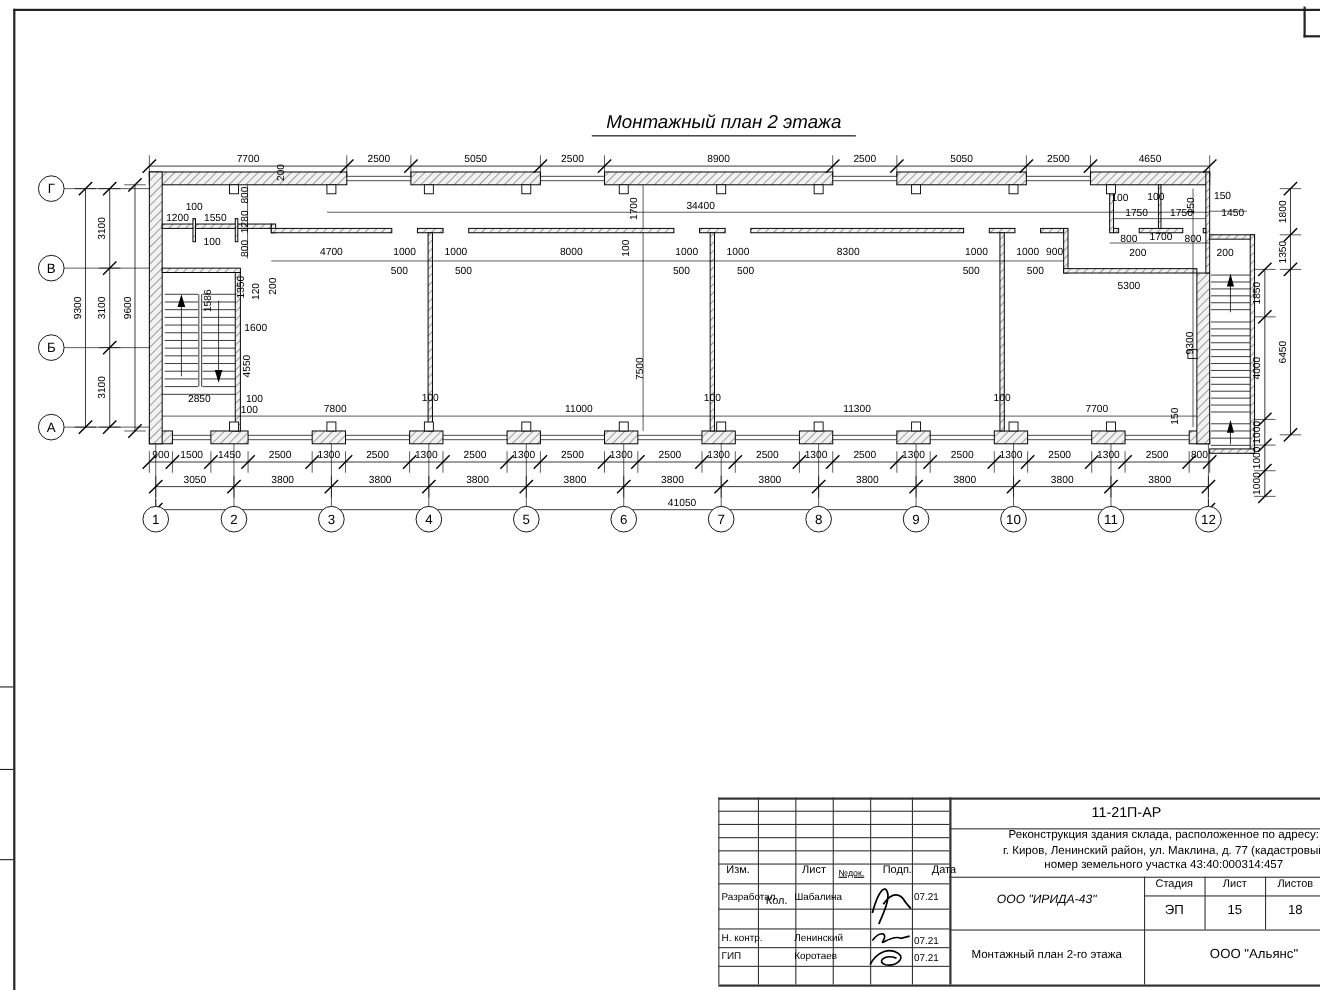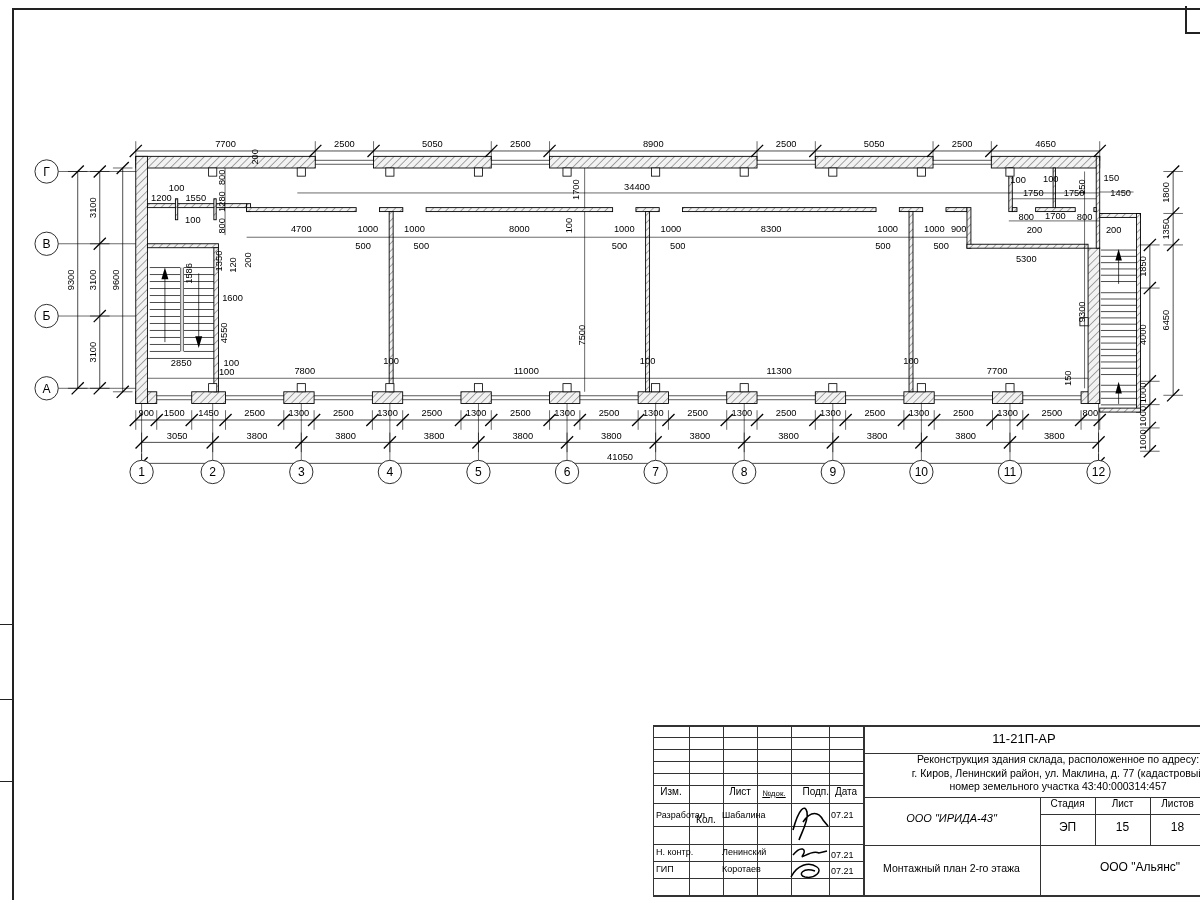--- a/index.html
+++ b/index.html
@@ -26,20 +26,21 @@
 <body>
 <div id="sheet">
 
 <div class="ln" style="left:12px;top:8px;width:1188px;height:2px;"></div>
 <div class="ln" style="left:12px;top:8px;width:2px;height:892px;"></div>
 <div class="ln" style="left:0;top:624px;width:12px;height:1px;"></div>
 <div class="ln" style="left:0;top:699px;width:12px;height:1px;"></div>
 <div class="ln" style="left:0;top:781px;width:12px;height:1px;"></div>
 <div style="position:absolute;left:1185px;top:6px;width:30px;height:26px;border-left:2px solid #222;border-bottom:2px solid #222;"></div>
 
+<div id="plan-title">Монтажный план 2 этажа</div>
 
 <svg id="plan-svg" style="position:absolute;left:25px;top:130px;" width="1175" height="366" viewBox="-350 0 50400 15700">
   <defs>
     <pattern id="wh" patternUnits="userSpaceOnUse" width="230" height="230" patternTransform="rotate(45)">
       <rect width="230" height="230" fill="#f2f2f2"></rect>
       <line x1="0" y1="0" x2="0" y2="230" stroke="#777" stroke-width="55"></line>
     </pattern>
   </defs>
   <g id="g-walls">
         <rect x="4400" y="1130" width="7700" height="500" class="wall"></rect>
@@ -557,21 +558,21 @@
       <div class="tln" style="left: 1040px; top: 797px; width: 1.4px; height: 98px;"></div>
       <div class="tln" style="left: 1095px; top: 797px; width: 1px; height: 48px;"></div>
       <div class="tln" style="left: 1150px; top: 797px; width: 1px; height: 48px;"></div>
     </div>
 
 <div class="txt tb" style="left:653px;top:786px;width:36px;text-align:center;">Изм.</div>
 <div class="txt tb" style="left:689px;top:786px;width:34px;text-align:center;margin-top:28px;">Кол.</div>
 <div class="txt tb" style="left:723px;top:786px;width:34px;text-align:center;">Лист</div>
 <div class="txt" style="left:757px;top:789px;width:34px;text-align:center;font-size:8px;text-decoration:underline;">№док.</div>
 <div class="txt tb" style="left:791px;top:786px;width:38px;text-align:right;">Подп.</div>
-<div class="txt tb" style="left:829px;top:786px;width:34px;text-align:center;">Дата</div>
+<div class="txt tb" style="left:829px;top:786px;width:34px;padding-left:18px;">Дата</div>
 
 <div class="txt" style="left:656px;top:810px;font-size:9px;">Разработал</div>
 <div class="txt" style="left:722px;top:810px;font-size:9px;">Шабалина</div>
 <div class="txt" style="left:831px;top:810px;font-size:9px;">07.21</div>
 <div class="txt" style="left:656px;top:847px;font-size:9px;">Н. контр.</div>
 <div class="txt" style="left:722px;top:847px;font-size:9px;">Ленинский</div>
 <div class="txt" style="left:831px;top:850px;font-size:9px;">07.21</div>
 <div class="txt" style="left:656px;top:864px;font-size:9px;">ГИП</div>
 <div class="txt" style="left:722px;top:864px;font-size:9px;">Коротаев</div>
 <div class="txt" style="left:831px;top:866px;font-size:9px;">07.21</div>

